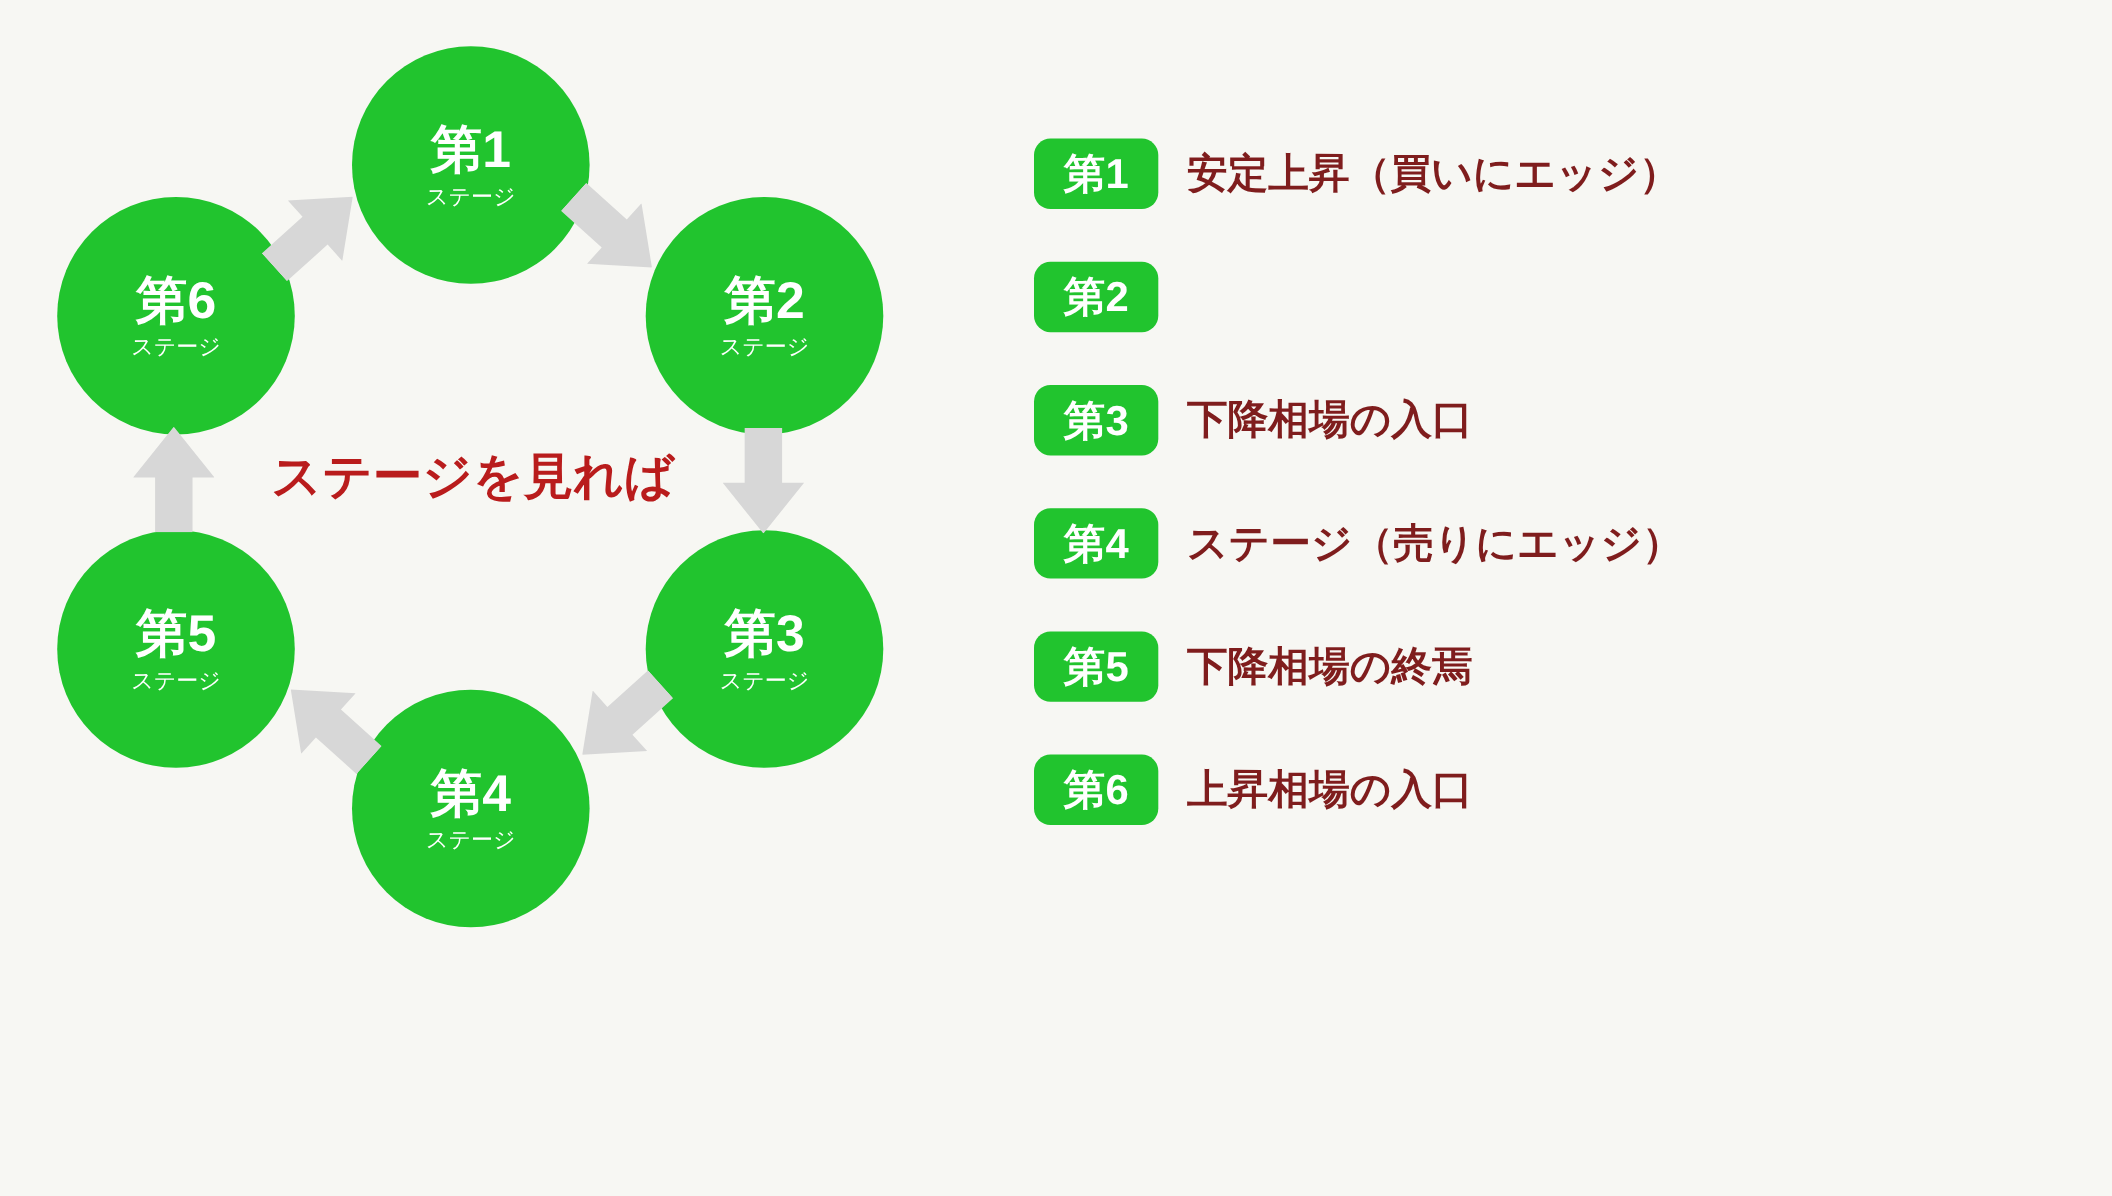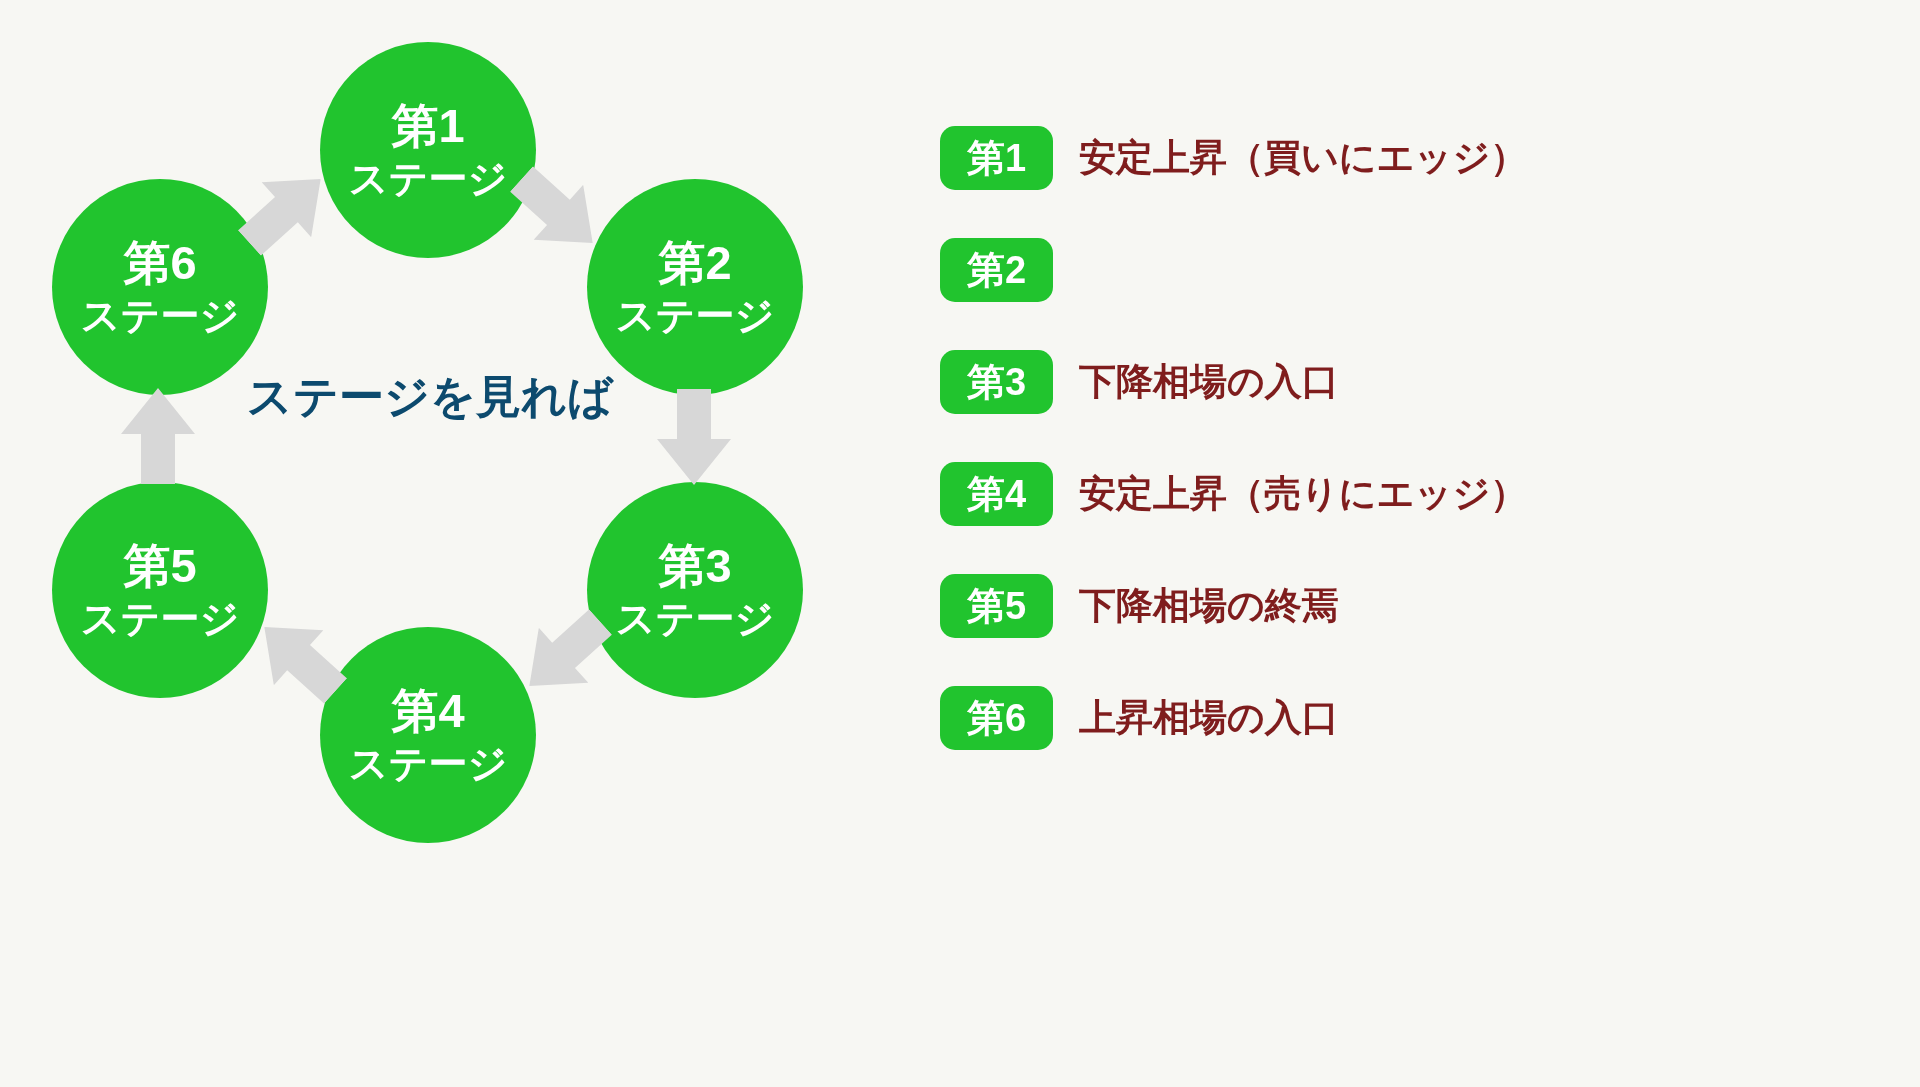--- a/index.html
+++ b/index.html
@@ -27,35 +27,35 @@
     background: #21c42e;
     color: #ffffff;
     display: flex;
     flex-direction: column;
     align-items: center;
     justify-content: center;
     text-align: center;
     line-height: 1.15;
   }
   .stage .stage-num  { font-size: 47px; font-weight: 700; }
-  .stage .stage-sub  { font-size: 39px; font-weight: 700; margin-top: 4px; }
+  .stage .stage-sub  { font-size: 20px; font-weight: 400; margin-top: 4px; }
 
   .stage-1 { left: 320px; top:  42px; }
   .stage-2 { left: 587px; top: 179px; }
   .stage-3 { left: 587px; top: 482px; }
   .stage-4 { left: 320px; top: 627px; }
   .stage-5 { left:  52px; top: 482px; }
   .stage-6 { left:  52px; top: 179px; }
 
   .center-text {
     position: absolute;
-    left: 150px; top: 362px;
+    left: 150px; top: 398px;
     width: 560px;
     text-align: center;
-    color: #0c4a6e;
+    color: #b91c1c;
     font-size: 45px;
     font-weight: 700;
     line-height: 1.55;
   }
 
   .arrow {
     position: absolute;
     width: 96px; height: 74px;
     background: #d7d7d7;
     clip-path: polygon(0 27%, 52% 27%, 52% 0, 100% 50%, 52% 100%, 52% 73%, 0 73%);
@@ -155,21 +155,21 @@
       <div class="legend-badge">第2</div>
     </div>
 
     <div class="legend-row">
       <div class="legend-badge">第3</div>
       <div class="legend-label">下降相場の入口</div>
     </div>
 
     <div class="legend-row">
       <div class="legend-badge">第4</div>
-      <div class="legend-label">安定上昇（売りにエッジ）</div>
+      <div class="legend-label">ステージ（売りにエッジ）</div>
     </div>
 
     <div class="legend-row">
       <div class="legend-badge">第5</div>
       <div class="legend-label">下降相場の終焉</div>
     </div>
 
     <div class="legend-row">
       <div class="legend-badge">第6</div>
       <div class="legend-label">上昇相場の入口</div>

